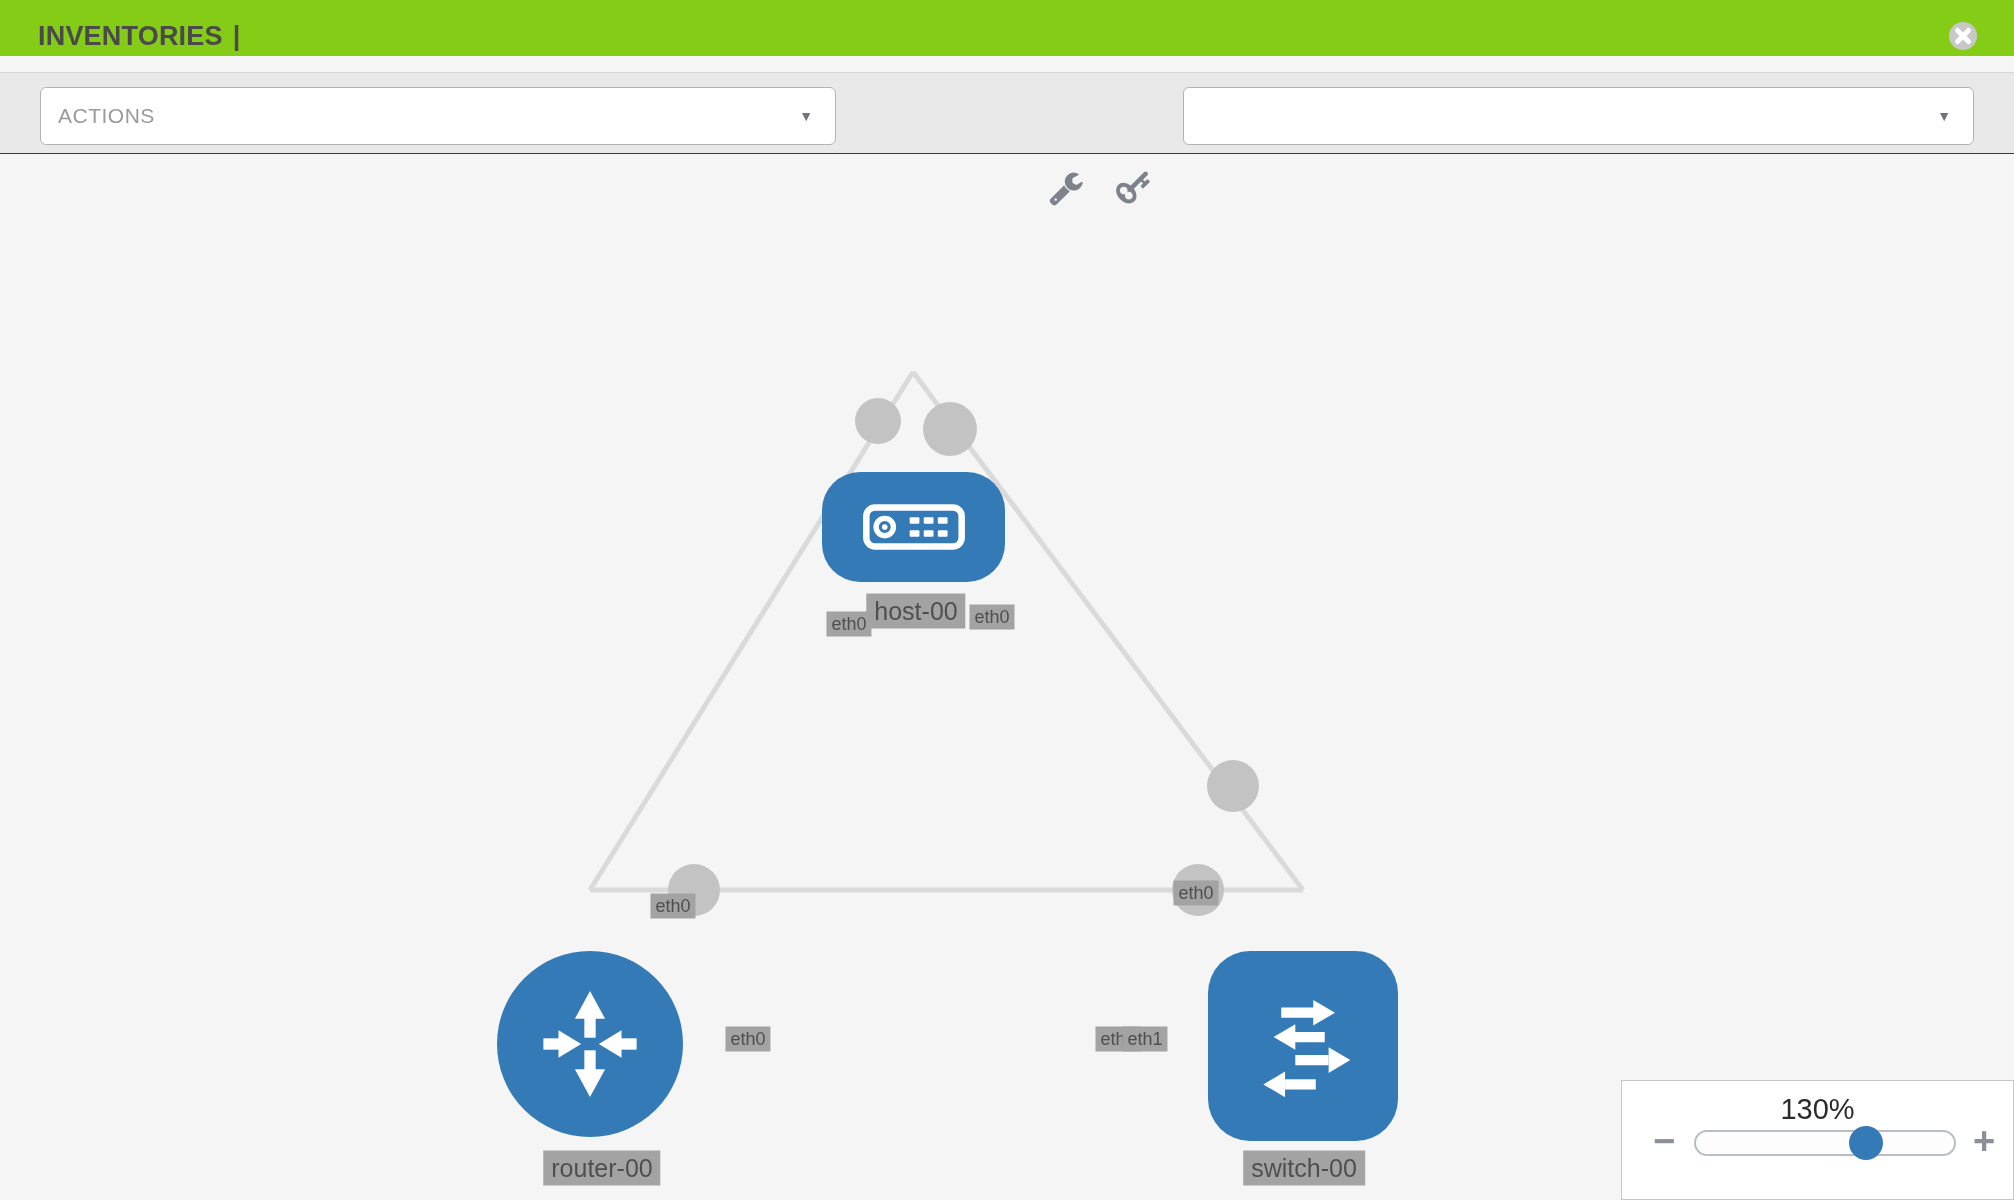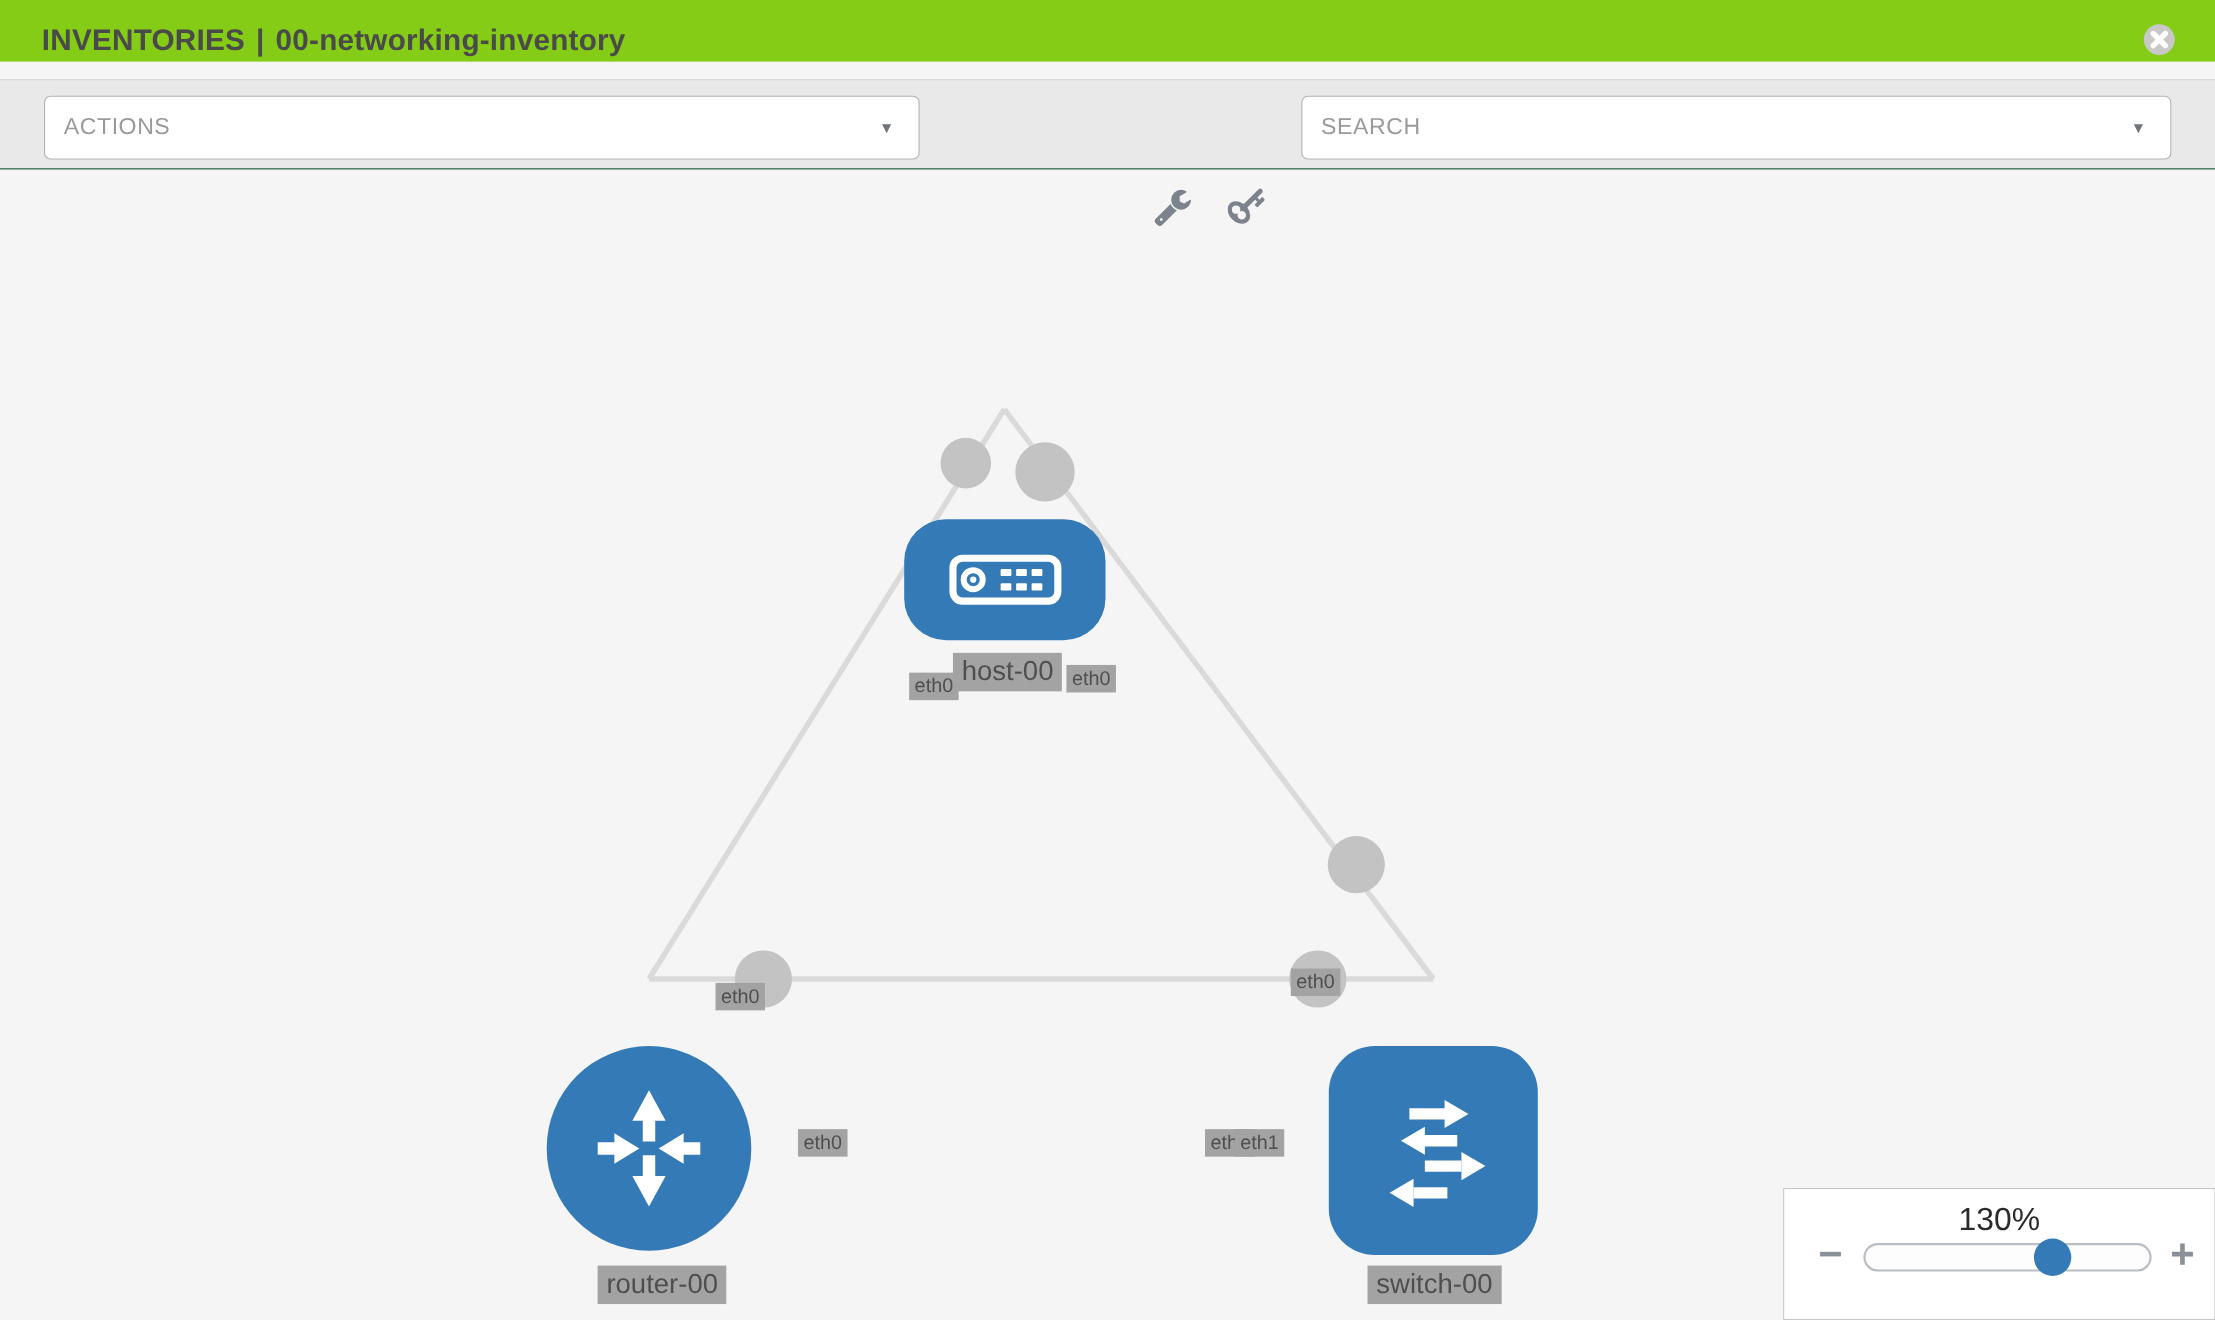--- a/index.html
+++ b/index.html
@@ -99,21 +99,20 @@
     width: 34px; height: 34px; border-radius: 50%; background: #337ab7; cursor: grab;
   }
 </style>
 </head>
 <body>
 
 <div class="header">
   <h1 class="page-title">
     <span>INVENTORIES</span>
     <span class="sep">|</span>
-    <span>00-networking-inventory</span>
   </h1>
   <button class="close-btn">
     <svg width="30" height="30" viewBox="0 0 30 30">
       <circle cx="15" cy="15" r="14" fill="#c8c8c8"></circle>
       <path d="M9.5 9.5 L20.5 20.5 M20.5 9.5 L9.5 20.5" stroke="#ffffff" stroke-width="5" stroke-linecap="round"></path>
     </svg>
   </button>
 </div>
 
 <div class="toolbar">
@@ -129,21 +128,20 @@
   </button>
   <button class="tool-btn tool-key">
     <svg viewBox="0 0 1792 1792">
       <g transform="scale(1,-1) translate(0,-1792)">
         <path d="M832 512q0-80-56-136t-136-56-136 56-56 136q0 42 19 83-41-19-83-19-80 0-136 56t-56 136 56 136 136 56 136-56 56-136q0-42-19-83 41 19 83 19 80 0 136-56t56-136zm851 704q0 17-49 66t-66 49q-9 0-28.5-16t-36.5-33-38.5-40-24.5-26l-96 96 220 220q28 28 28 68 0 42-39 81t-81 39q-40 0-68-28l-671-671q-176 131-365 131-163 0-265.5-102.5t-102.5-265.5q0-160 95-313t248-248 313-95q163 0 265.5 102.5t102.5 265.5q0 189-131 365l355 355 96-96q-3-3-26-24.5t-40-38.5-33-36.5-16-28.5q0-17 49-66t66-49q13 0 23 10 6 6 46 44.5t82 79.5 86.5 86 73 78 28.5 41z"></path>
       </g>
     </svg>
   </button>
 
   <div class="select-box search-box">
-    <input class="search-input" type="text" placeholder="SEARCH" style="">
     <span class="caret">▼</span>
   </div>
 </div>
 
 <div class="canvas">
 
   <svg class="links-svg" width="2014" height="1046" viewBox="0 154 2014 1046">
 
     <line x1="913" y1="372" x2="590" y2="890" stroke="#dadada" stroke-width="5"></line>
     <line x1="913" y1="372" x2="1303" y2="890" stroke="#dadada" stroke-width="5"></line>

